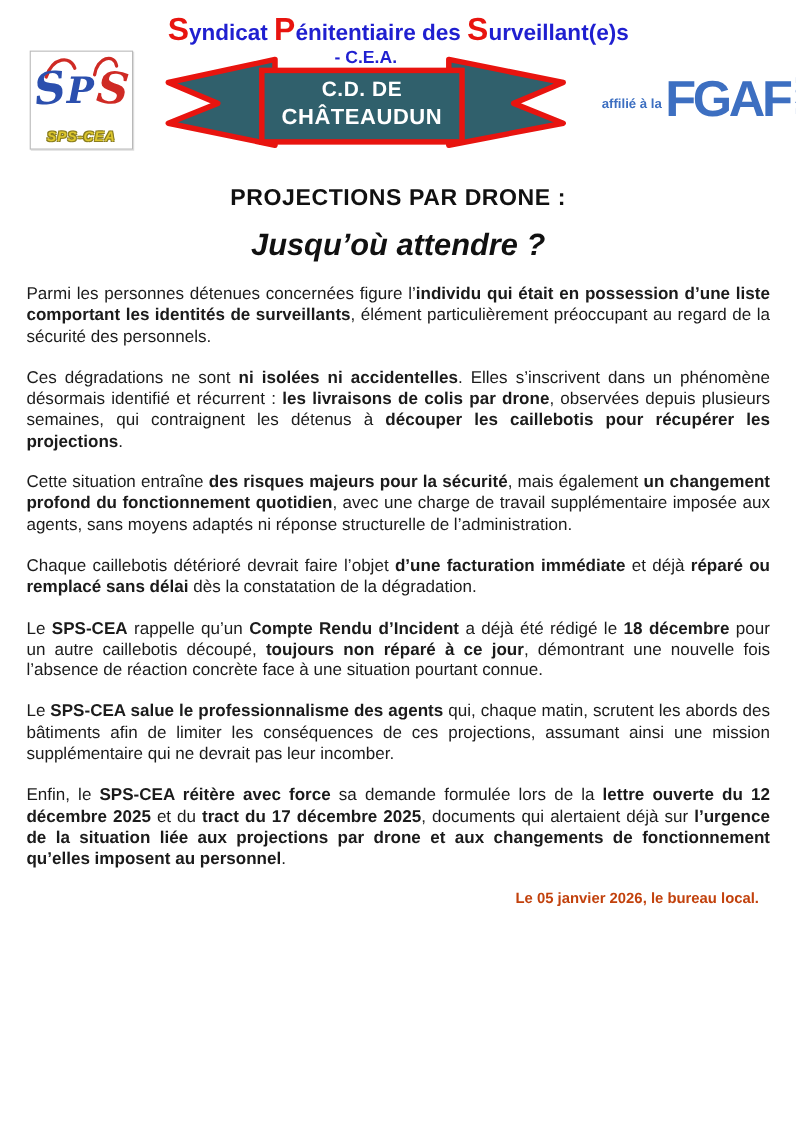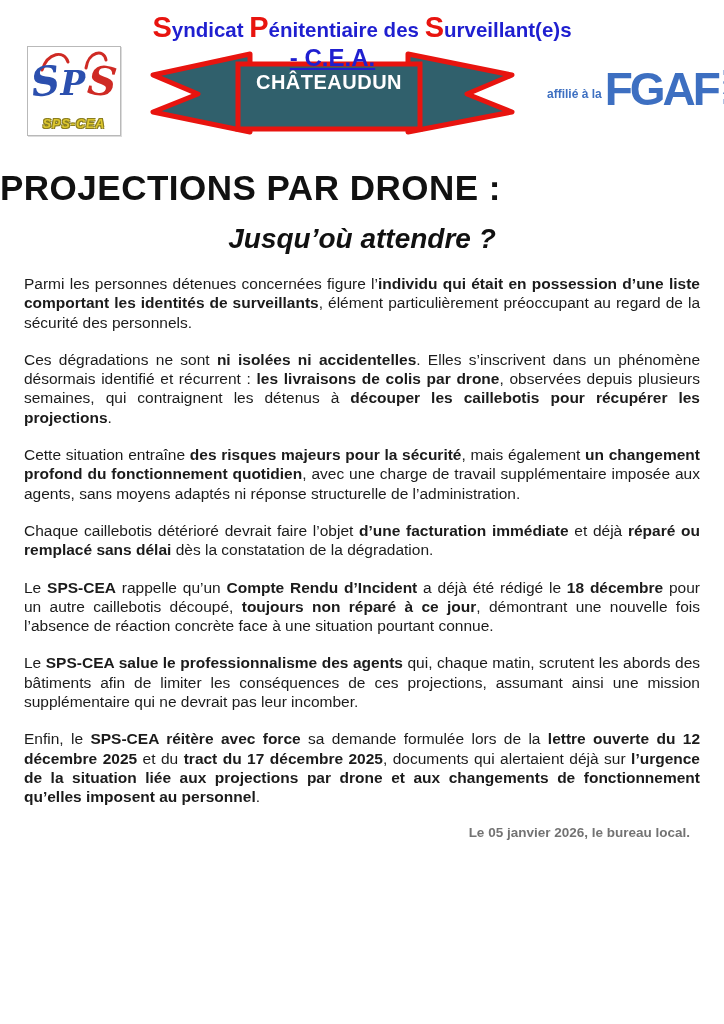--- a/index.html
+++ b/index.html
@@ -59,23 +59,22 @@
     text-shadow:1px 1px 0 #8a7d1e,-1px 1px 0 #8a7d1e,1px -1px 0 #8a7d1e,-1px -1px 0 #8a7d1e;
   }
   
   .ribbon-zone{position:absolute;left:150px;top:0;width:365px;height:95px;}
   .ribbon-svg{position:absolute;left:0;top:0;z-index:1;}
   .wing{fill:var(--ribbon-teal,#30606c);stroke:var(--accent-red,#e8140f);stroke-width:5;stroke-linejoin:round;}
   .ribbon-rect{fill:var(--ribbon-teal,#30606c);stroke:var(--accent-red,#e8140f);stroke-width:5;}
   .cea-line{
     position:absolute;top:-2px;left:0;right:0;z-index:3;
     text-align:center;
-    font-weight:bold;font-size:24px;
+    font-weight:bold;font-size:16px;
     color:var(--title-blue,#1f1fd0);
-    text-decoration:underline;
   }
   .banner-text{
     position:absolute;left:88px;top:23px;width:182px;z-index:2;
     text-align:center;color:#ffffff;font-weight:bold;
     letter-spacing:0.5px;
   }
   .banner-line1{font-size:19px;line-height:25px;}
   .banner-line2{font-size:20px;line-height:26px;}
   
   .fgaf{
@@ -88,21 +87,22 @@
   .fgaf-acronym{
     font-size:46px;font-weight:900;line-height:40px;
     letter-spacing:-3px;
     margin-bottom:2px;
   }
   .fgaf-name{margin:0 0 5px 5px;display:flex;flex-direction:column;}
   .fgaf-name span{font-size:7.5px;line-height:9.5px;}
   
   .main-title{
     margin:24px 0 0;
-    font-size:35px;font-weight:bold;
+    text-align:center;
+    font-size:21px;font-weight:bold;
     letter-spacing:0.5px;color:#111;
   }
   .subtitle{
     margin:15px 0 12px;
     text-align:center;
     font-size:28px;font-weight:bold;font-style:italic;
     color:#111;
   }
   
   .body-text{
@@ -112,21 +112,21 @@
     text-align:justify;
   }
   .body-text p{margin:0 0 18px;}
   .b{font-weight:bold;}
   
   .footer{
     margin:14px 34px 0 0;
     text-align:right;
     font-weight:bold;
     font-size:13.5px;
-    color:#737373;
+    color:#c2410c;
   }
 </style>
 </head>
 <body>
 
 <div class="page">
 
   <header>
     <div class="org-title"><span class="org-initial">S</span><span class="org-rest">yndicat </span><span class="org-initial">P</span><span class="org-rest">énitentiaire des </span><span class="org-initial">S</span><span class="org-rest">urveillant(e)s</span></div>
 
@@ -146,20 +146,21 @@
       </div>
 
       <div class="ribbon-zone">
         <div class="cea-line">- C.E.A.</div>
         <svg class="ribbon-svg" width="365" height="95" viewBox="0 0 365 95">
           <polygon class="wing" points="100,8 3,29 48,48 3,66 100,86"></polygon>
           <polygon class="wing" points="258,8 362,29 317,48 362,66 258,86"></polygon>
           <rect class="ribbon-rect" x="88" y="18" width="182" height="65"></rect>
         </svg>
         <div class="banner-text">
+          <div class="banner-line1">C.D. DE</div>
           <div class="banner-line2">CHÂTEAUDUN</div>
         </div>
       </div>
 
       <div class="fgaf">
         <span class="fgaf-affil">affilié à la</span>
         <span class="fgaf-acronym">FGAF</span>
         <span class="fgaf-name">
           <span>Fédération</span>
           <span>Générale</span>

